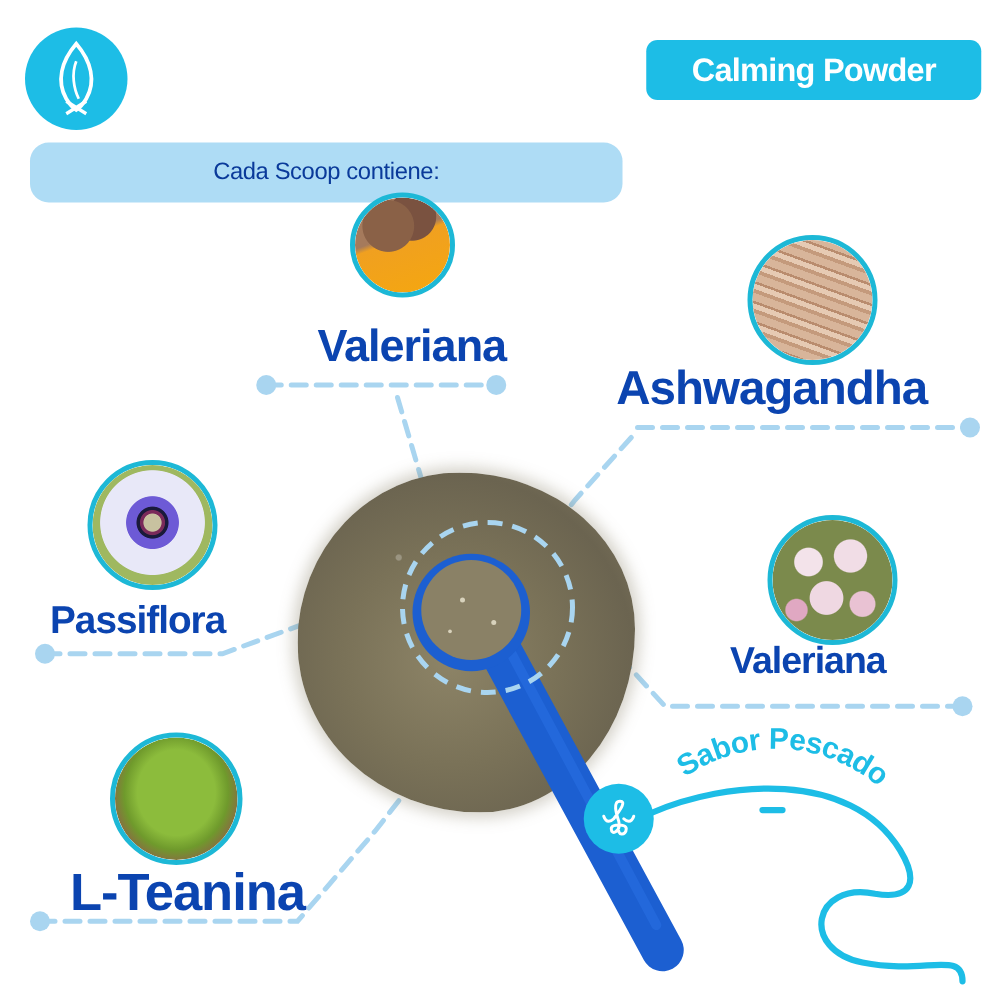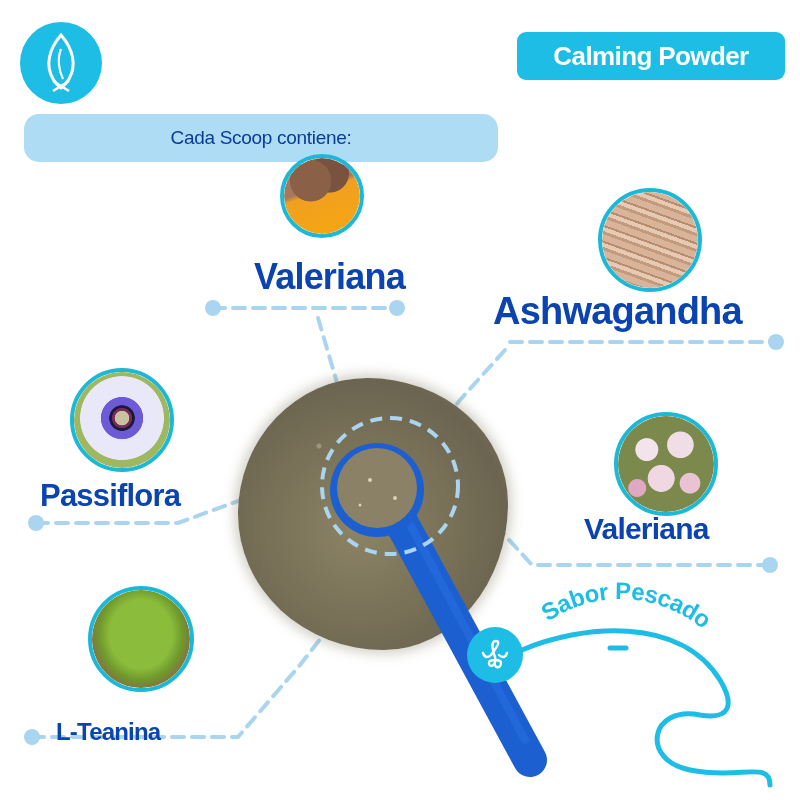--- a/index.html
+++ b/index.html
@@ -128,21 +128,21 @@
 <div class="abs ing-label" style="left:40px;top:478px;font-size:31px;">Passiflora</div>
 
 <div class="abs ing-img" style="left:614px;top:412px;width:104px;height:104px;" title="valerian-flower-photo">
   <div class="inner" style="background: radial-gradient(circle at 30% 35%, #f3e3ea 0 12%, transparent 13%), radial-gradient(circle at 65% 30%, #f1dde6 0 14%, transparent 15%), radial-gradient(circle at 45% 65%, #efd8e2 0 16%, transparent 17%), radial-gradient(circle at 75% 70%, #e9c2d3 0 10%, transparent 11%), radial-gradient(circle at 20% 75%, #e0a8c2 0 8%, transparent 9%), #7b8a4c;"></div>
 </div>
 <div class="abs ing-label" style="left:584px;top:512px;font-size:30px;">Valeriana</div>
 
 <div class="abs ing-img" style="left:88px;top:586px;width:106px;height:106px;" title="green-tea-powder-photo">
   <div class="inner" style="background: radial-gradient(ellipse at 50% 45%, #8cbc3c 0 45%, #6f9a2c 60%, #8a6a44 75%, #6e5a3c 100%);"></div>
 </div>
-<div class="abs ing-label" style="left:56px;top:690px;font-size:24px;margin-top:28px;">L-Teanina</div>
+<div class="abs ing-label" style="left:56px;top:690px;font-size:42px;">L-Teanina</div>
 
 <svg class="abs" style="left:0;top:0" width="800" height="800">
   <path d="M 522 650 C 580 625, 680 615, 720 680 C 735 705, 730 720, 700 715 C 650 705, 640 760, 690 770 C 740 780, 770 760, 770 785" fill="none" stroke="#1dbde6" stroke-width="5" stroke-linecap="round"></path>
   <path d="M 610 648 L 626 648" stroke="#1dbde6" stroke-width="5" stroke-linecap="round"></path>
   <defs>
     <path id="flavorArc" d="M 548 622 C 600 585, 690 585, 745 680"></path>
   </defs>
   <text font-family="Liberation Sans, sans-serif" font-weight="700" font-size="24" fill="#1dbde6" letter-spacing="-0.5">
     <textPath href="#flavorArc">Sabor Pescado</textPath>
   </text>

